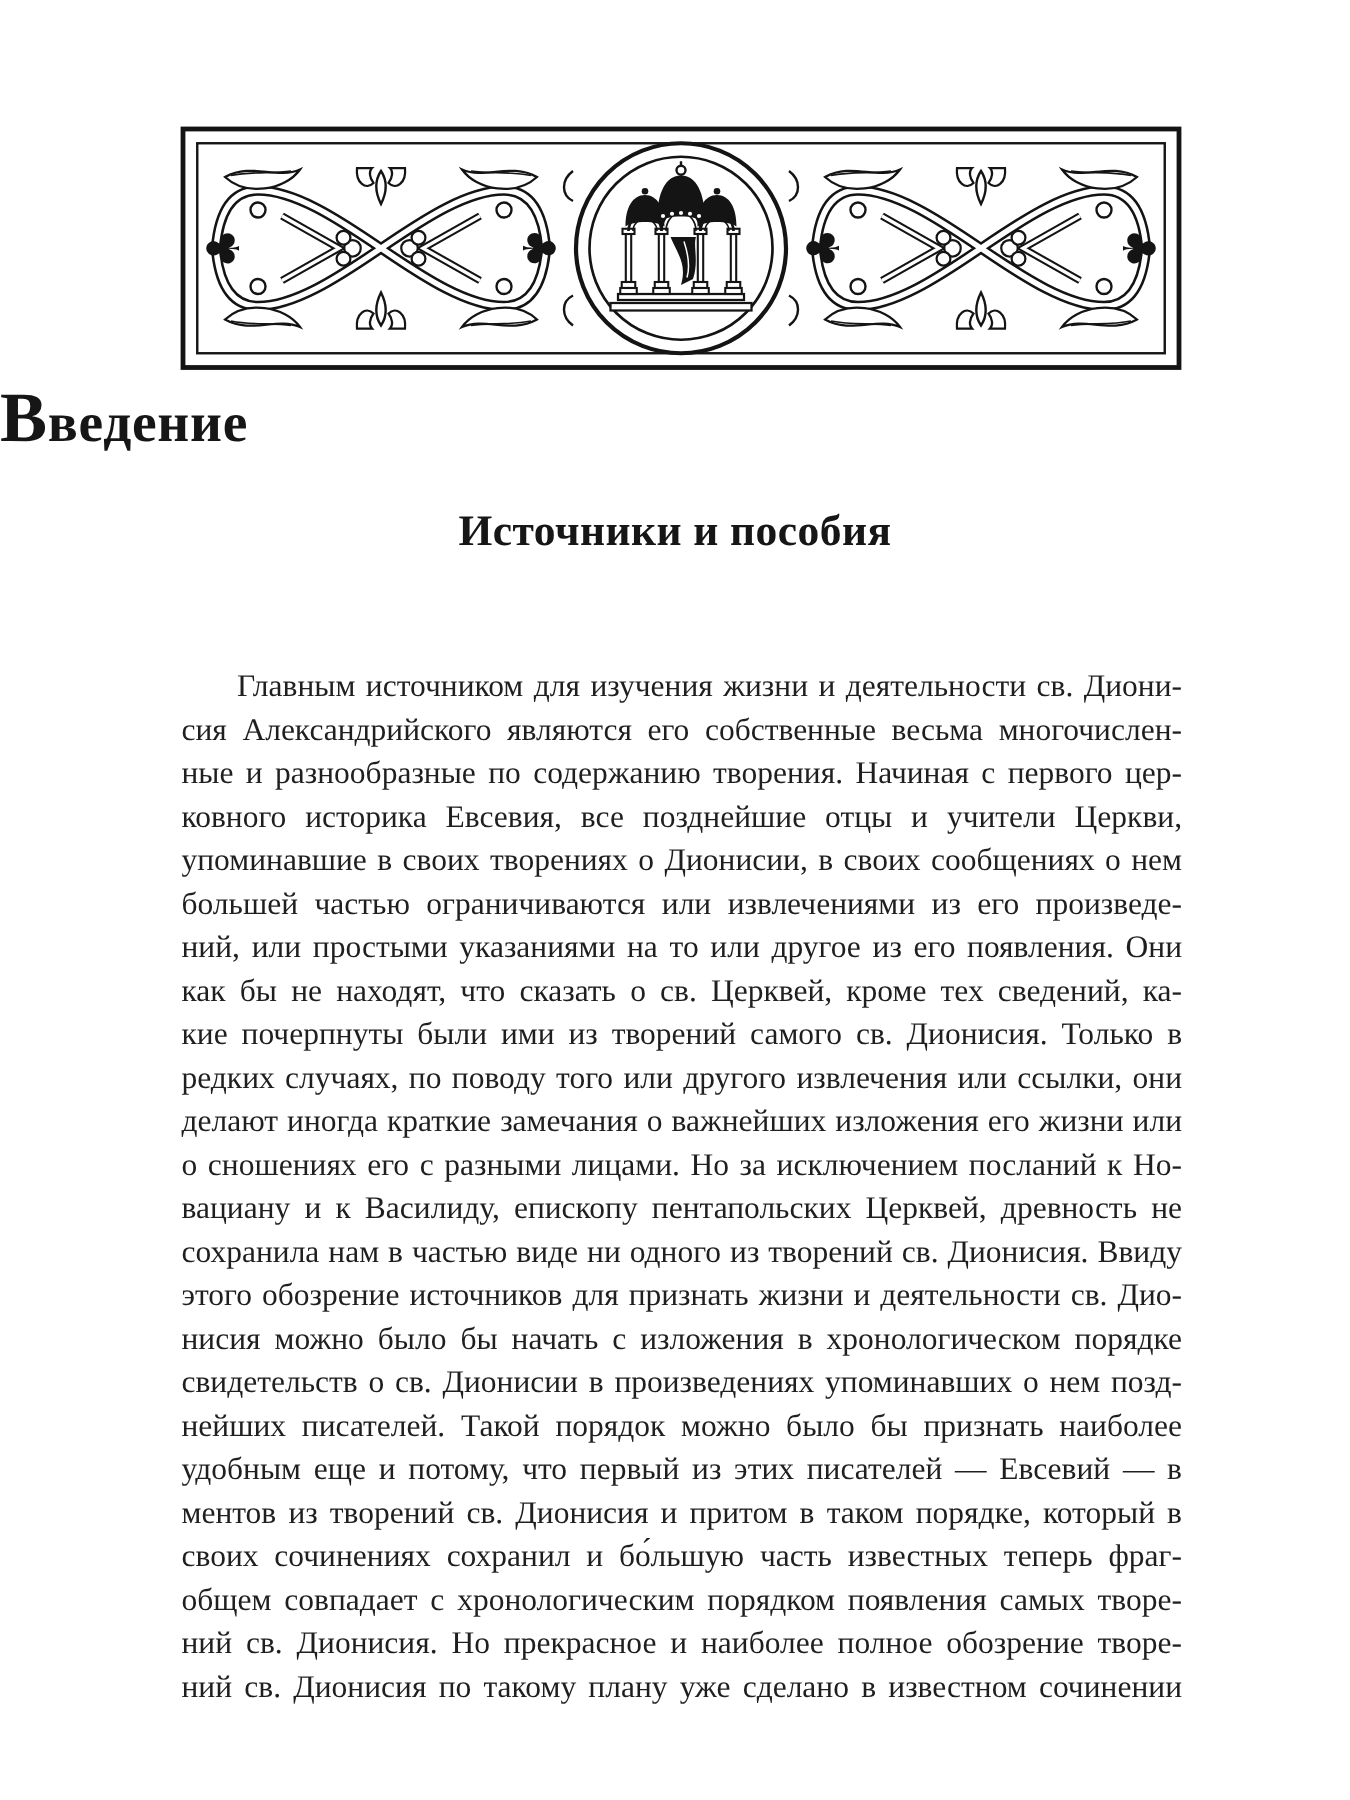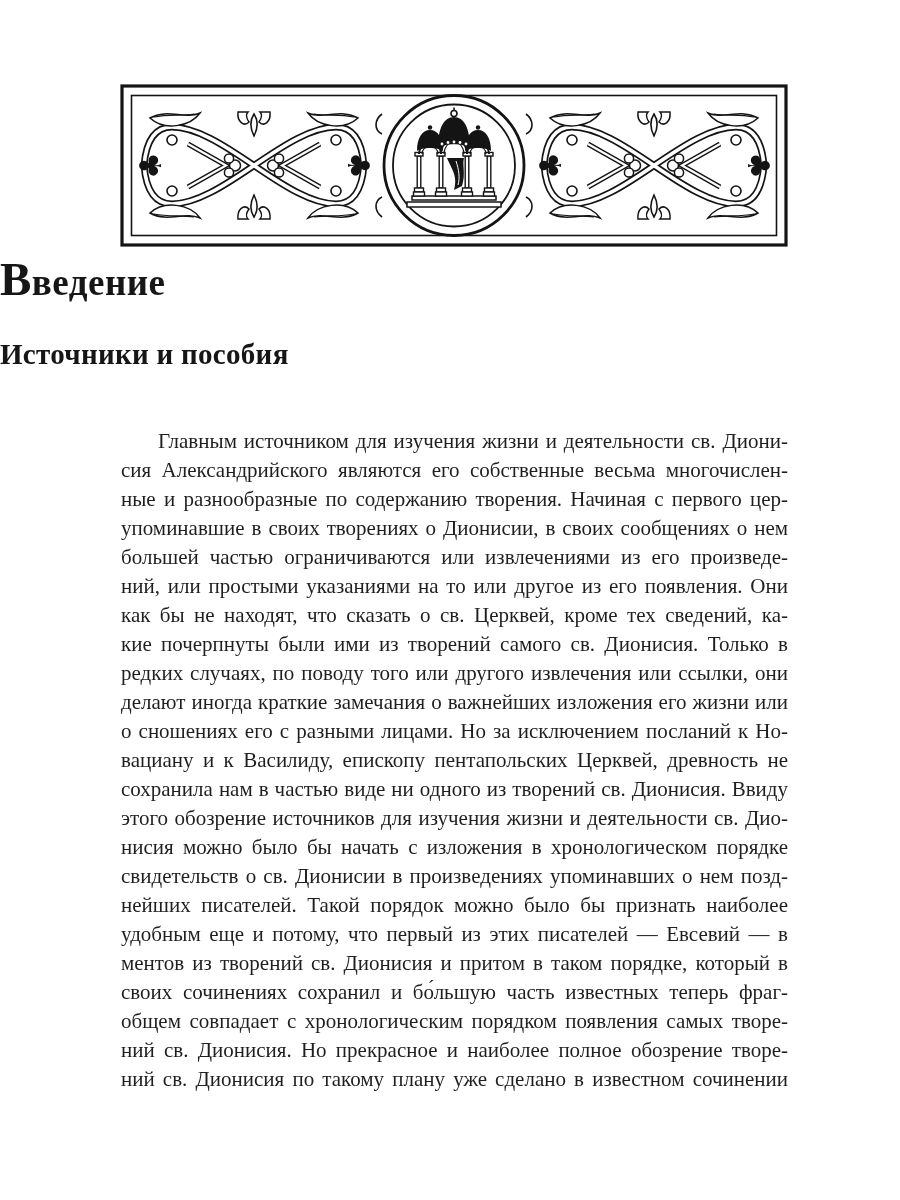--- a/index.html
+++ b/index.html
@@ -17,34 +17,34 @@
   }
   .chapter-title {
     position: absolute; top: 258px; left: 0; width: 100%;
     margin: 0; 
     font-weight: bold; font-size: 37px; line-height: 42px;
     letter-spacing: 0.5px; color: #161616;
   }
   .chapter-title .initial { font-size: 47px; }
   .section-title {
     position: absolute; top: 339px; left: 0; width: 100%;
-    margin: 0; 
+    margin: 0; text-align: center;
     font-weight: bold; font-size: 29px; line-height: 30px;
     letter-spacing: 0.3px; color: #161616;
   }
   .body-text {
     position: absolute; left: 121px; top: 427px; width: 667px;
     font-size: 21px; line-height: 29px; color: #1f1f1f;
   }
   .body-line {
     text-align: justify;
     text-align-last: justify;
     height: 29px; overflow: visible;
   }
-  .body-line:first-child { text-indent: 37px; }
+  .body-line:first-child { text-indent: 37px; margin-top: 16px; }
 </style>
 </head>
 <body>
 
 <div class="page">
 
   <div class="headpiece">
     <svg width="668" height="163" viewBox="0 0 668 163">
 
       <rect x="2" y="2" width="664" height="159" fill="none" stroke="#141414" stroke-width="3.2"></rect>
@@ -169,31 +169,32 @@
   </div>
 
   <h1 class="chapter-title"><span class="initial">В</span><span>ведение</span></h1>
 
   <h2 class="section-title">Источники и пособия</h2>
 
   <div class="body-text">
       <div class="body-line">Главным источником для изучения жизни и деятельности св. Диони-</div>
       <div class="body-line">сия Александрийского являются его собственные весьма многочислен-</div>
       <div class="body-line">ные и разнообразные по содержанию творения. Начиная с первого цер-</div>
+      <div class="body-line">ковного историка Евсевия, все позднейшие отцы и учители Церкви,</div>
       <div class="body-line">упоминавшие в своих творениях о Дионисии, в своих сообщениях о нем</div>
       <div class="body-line">большей частью ограничиваются или извлечениями из его произведе-</div>
       <div class="body-line">ний, или простыми указаниями на то или другое из его появления. Они</div>
       <div class="body-line">как бы не находят, что сказать о св. Церквей, кроме тех сведений, ка-</div>
       <div class="body-line">кие почерпнуты были ими из творений самого св. Дионисия. Только в</div>
       <div class="body-line">редких случаях, по поводу того или другого извлечения или ссылки, они</div>
       <div class="body-line">делают иногда краткие замечания о важнейших изложения его жизни или</div>
       <div class="body-line">о сношениях его с разными лицами. Но за исключением посланий к Но-</div>
       <div class="body-line">вациану и к Василиду, епископу пентапольских Церквей, древность не</div>
       <div class="body-line">сохранила нам в частью виде ни одного из творений св. Дионисия. Ввиду</div>
-      <div class="body-line">этого обозрение источников для изучения жизни и деятельности св. Дио-</div>
+      <div class="body-line">этого обозрение источников для признать жизни и деятельности св. Дио-</div>
       <div class="body-line">нисия можно было бы начать с изложения в хронологическом порядке</div>
       <div class="body-line">свидетельств о св. Дионисии в произведениях упоминавших о нем позд-</div>
       <div class="body-line">нейших писателей. Такой порядок можно было бы признать наиболее</div>
       <div class="body-line">удобным еще и потому, что первый из этих писателей — Евсевий — в</div>
       <div class="body-line">ментов из творений св. Дионисия и притом в таком порядке, который в</div>
       <div class="body-line">своих сочинениях сохранил и бо́льшую часть известных теперь фраг-</div>
       <div class="body-line">общем совпадает с хронологическим порядком появления самых творе-</div>
       <div class="body-line">ний св. Дионисия. Но прекрасное и наиболее полное обозрение творе-</div>
       <div class="body-line">ний св. Дионисия по такому плану уже сделано в известном сочинении</div>
     </div>

